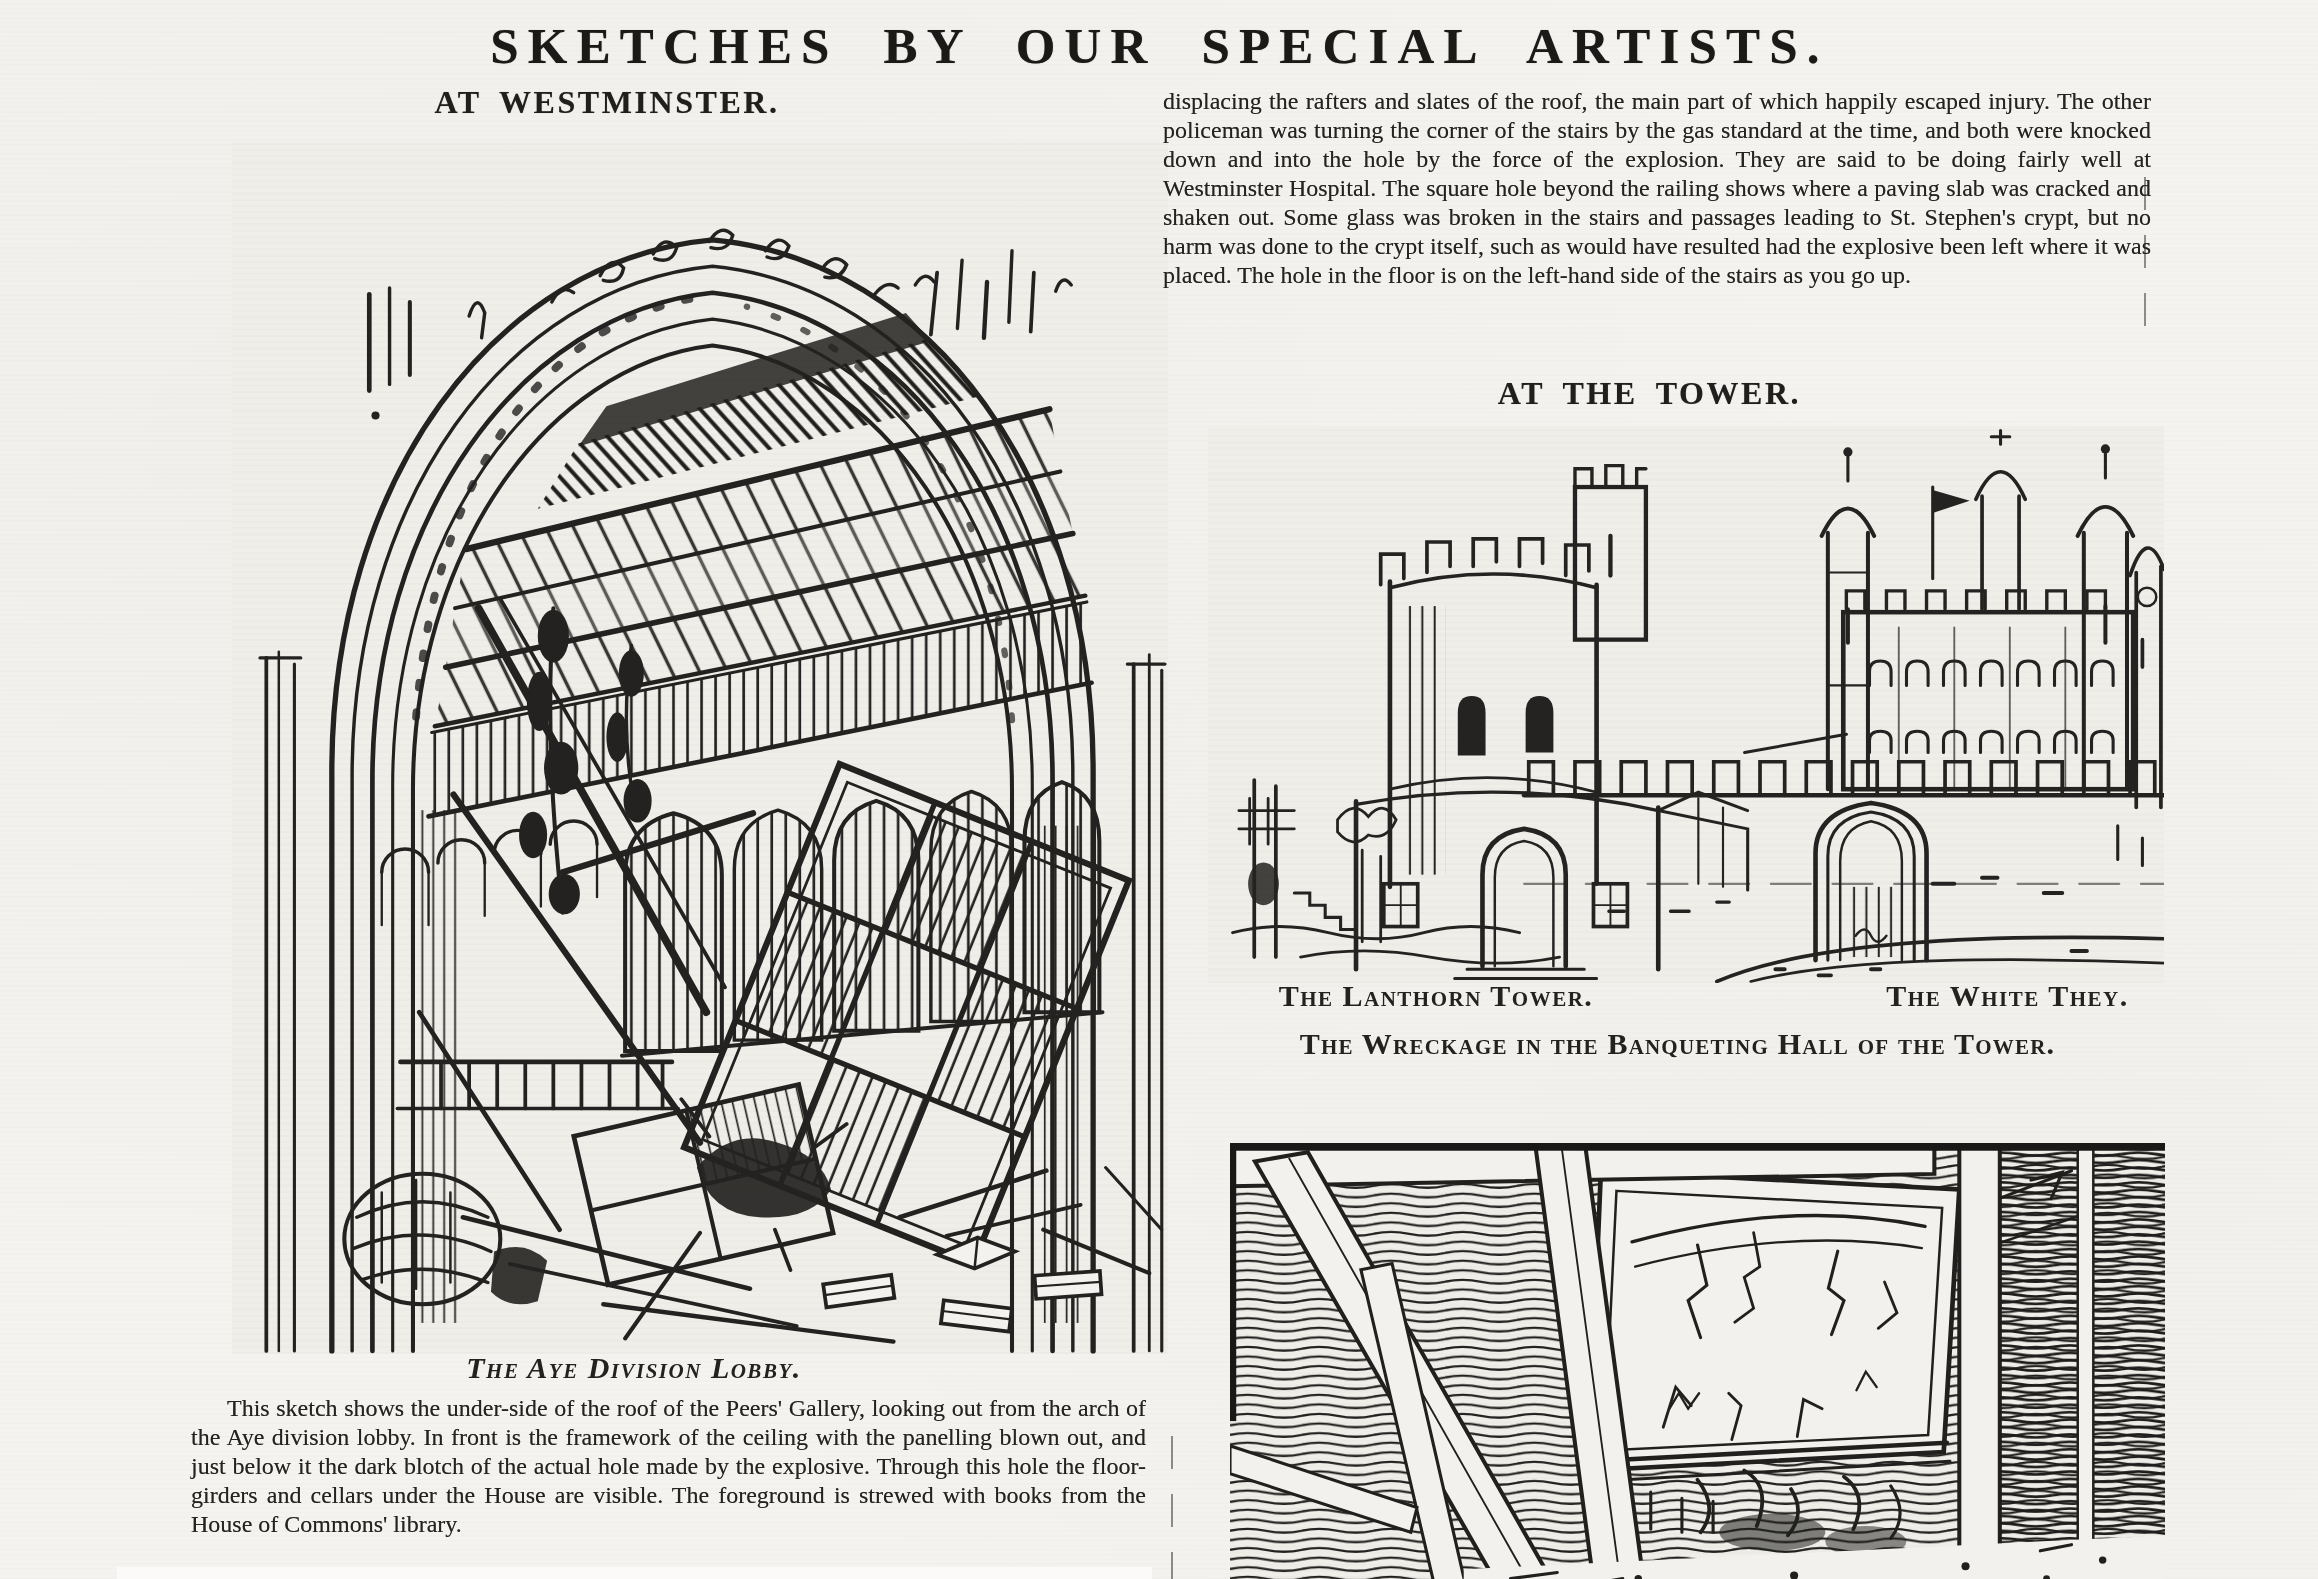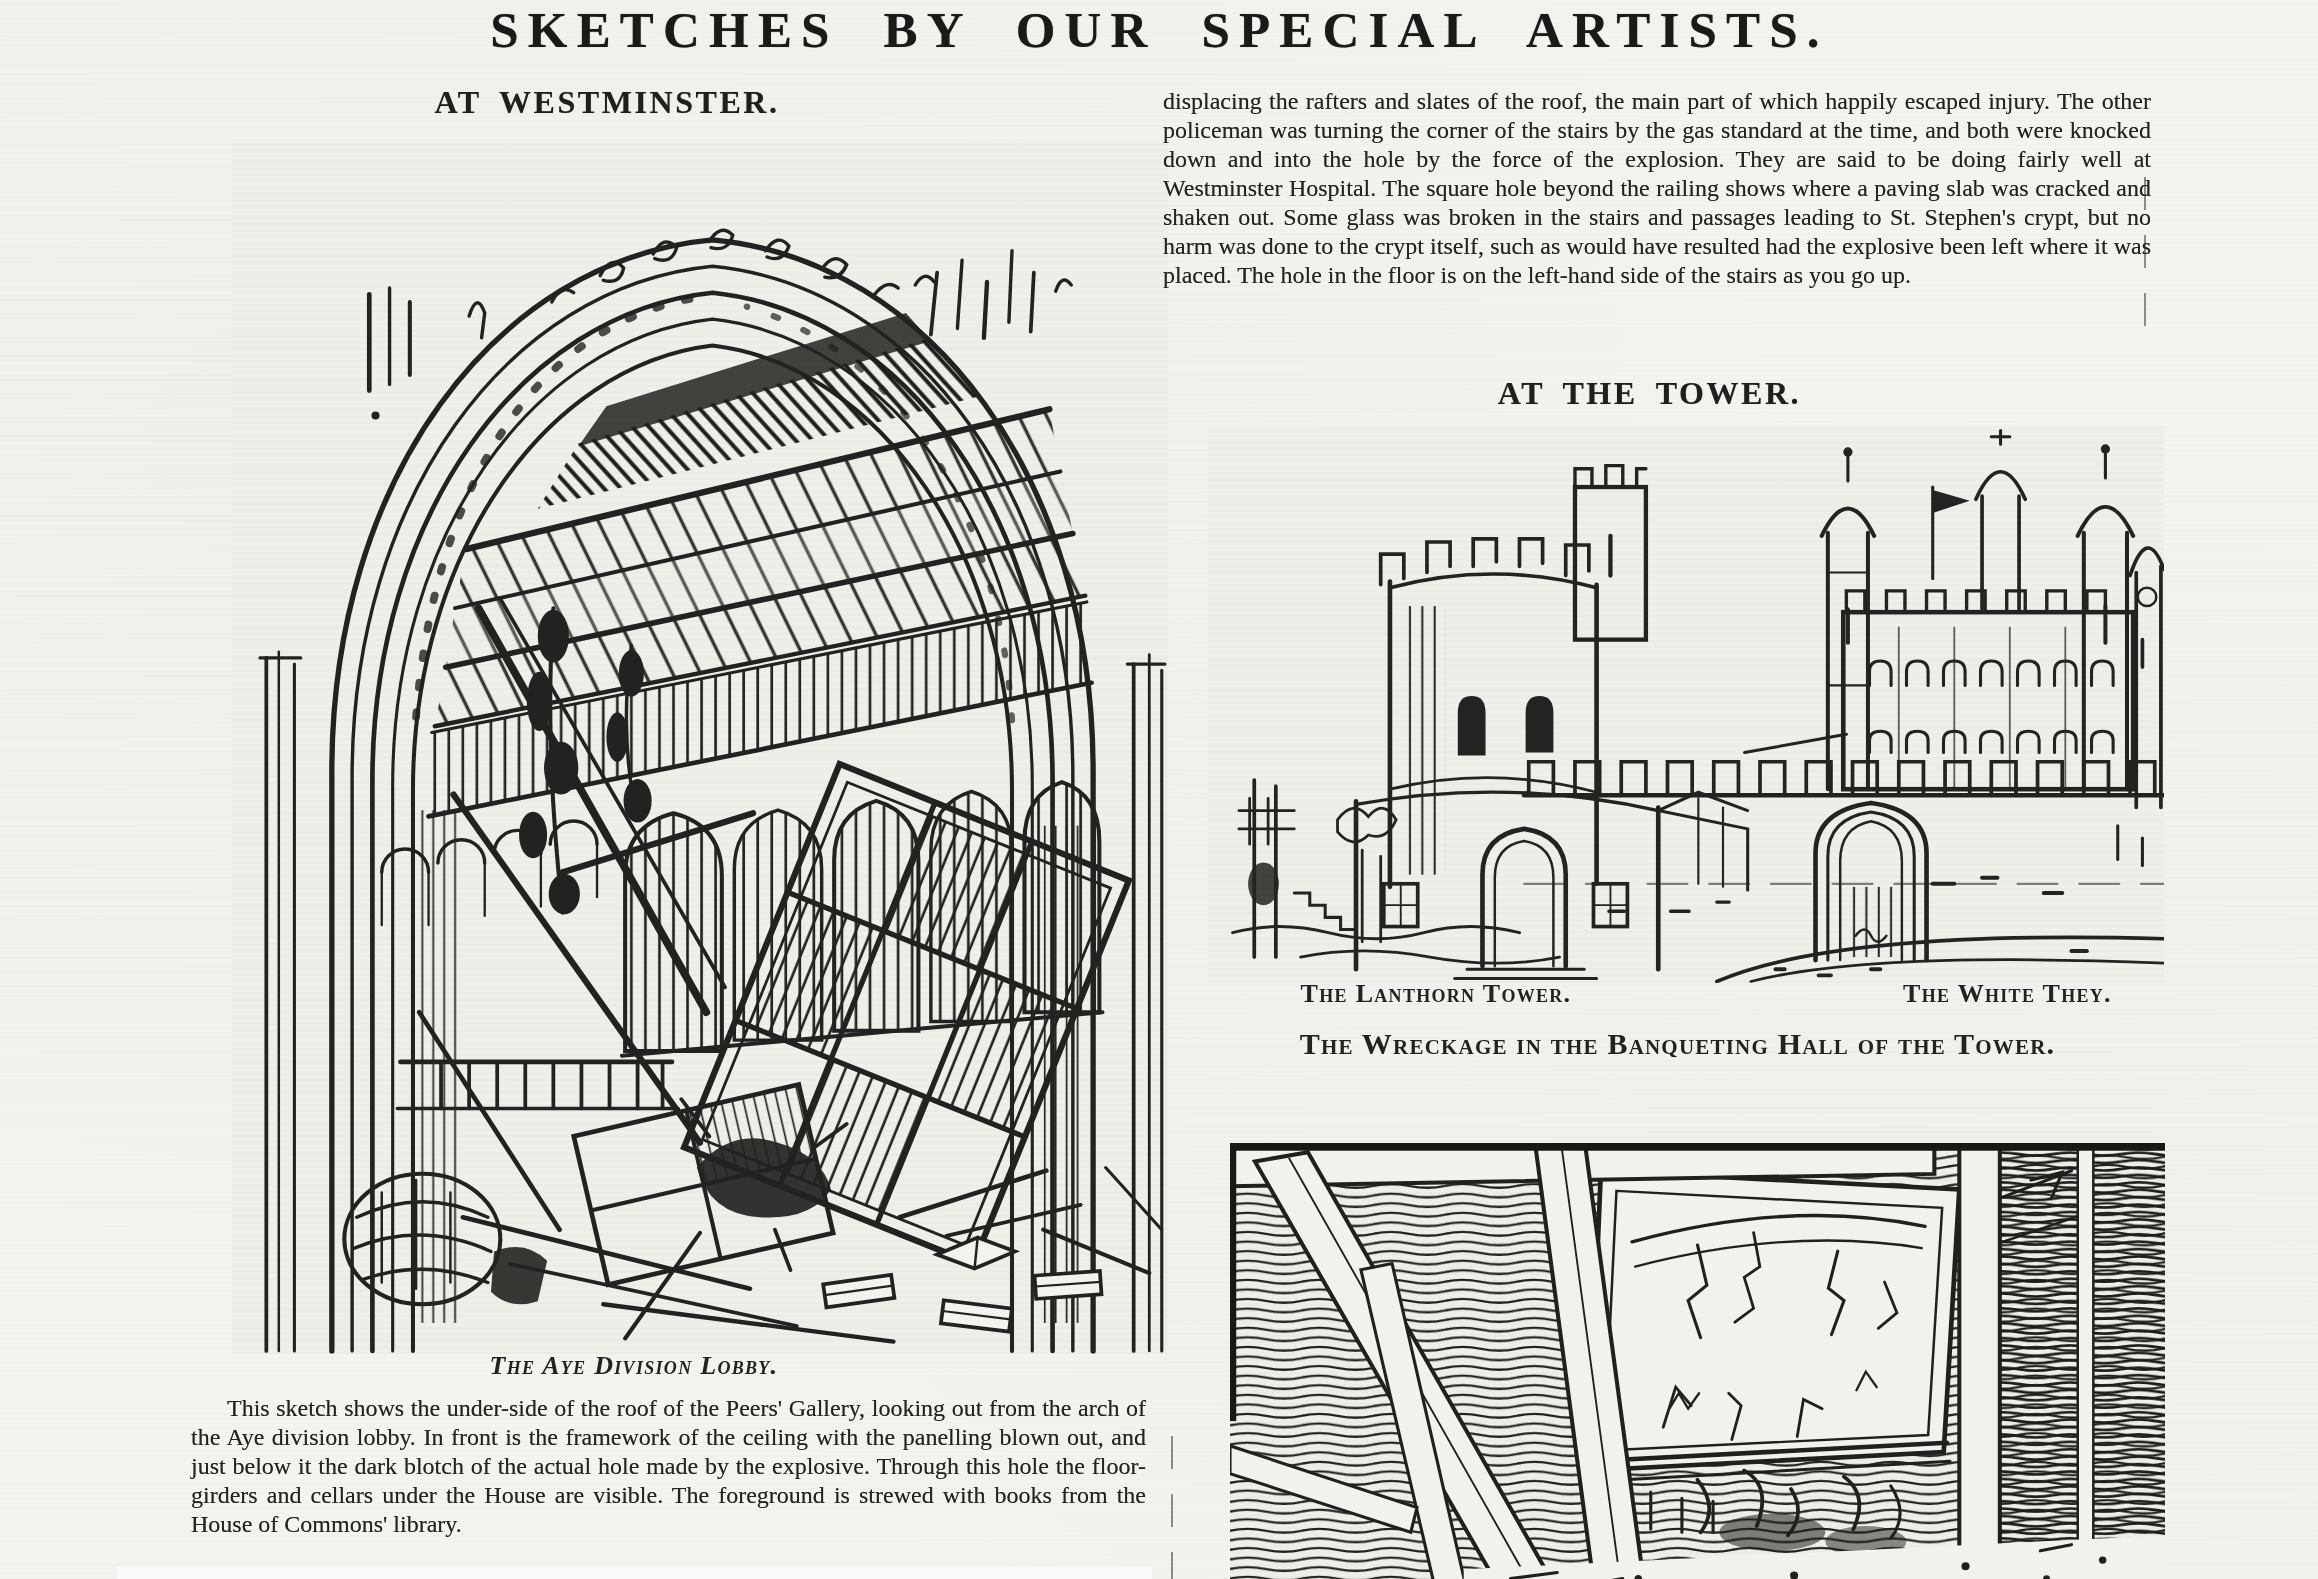--- a/index.html
+++ b/index.html
@@ -6,33 +6,33 @@
   .page {
     position:relative; width:2319px; height:1579px; overflow:hidden;
     background:
       radial-gradient(ellipse at 18% 28%, rgba(70,66,60,0.025), transparent 55%),
       radial-gradient(ellipse at 82% 72%, rgba(70,66,60,0.02), transparent 50%),
       repeating-linear-gradient(0deg, rgba(90,85,78,0.015) 0 1.6px, transparent 1.6px 4.7px),
       #f4f3ef;
     font-family:"Liberation Serif", serif; color:#21201e;
   }
   .masthead {
-    position:absolute; top:1px; left:0; width:100%; margin:0;
+    position:absolute; top:17px; left:0; width:100%; margin:0;
     text-align:center; font-family:"Liberation Serif", serif;
     font-size:51px; font-weight:700; letter-spacing:0.18em; word-spacing:0.45em;
     color:#1b1a18; text-shadow:0 0 0.8px rgba(27,26,24,0.55);
   }
   .section-head {
     position:absolute; margin:0; text-align:center;
     font-size:32px; font-weight:700; letter-spacing:0.08em; word-spacing:0.25em;
     color:#201f1d; text-shadow:0 0 0.8px rgba(27,26,24,0.4);
   }
   .caption {
     position:absolute; margin:0; text-align:center;
-    font-variant:small-caps; font-size:26px; font-weight:700; letter-spacing:0.05em;
+    font-variant:small-caps; font-size:30px; font-weight:700; letter-spacing:0.05em;
     color:#232220;
   }
   .subhead {
     position:absolute; margin:0; text-align:center;
     font-variant:small-caps; font-size:30px; font-weight:700; letter-spacing:0.04em;
     color:#232220;
     padding-left:28px;
   }
   .body-text {
     position:absolute; margin:0; text-align:justify;

